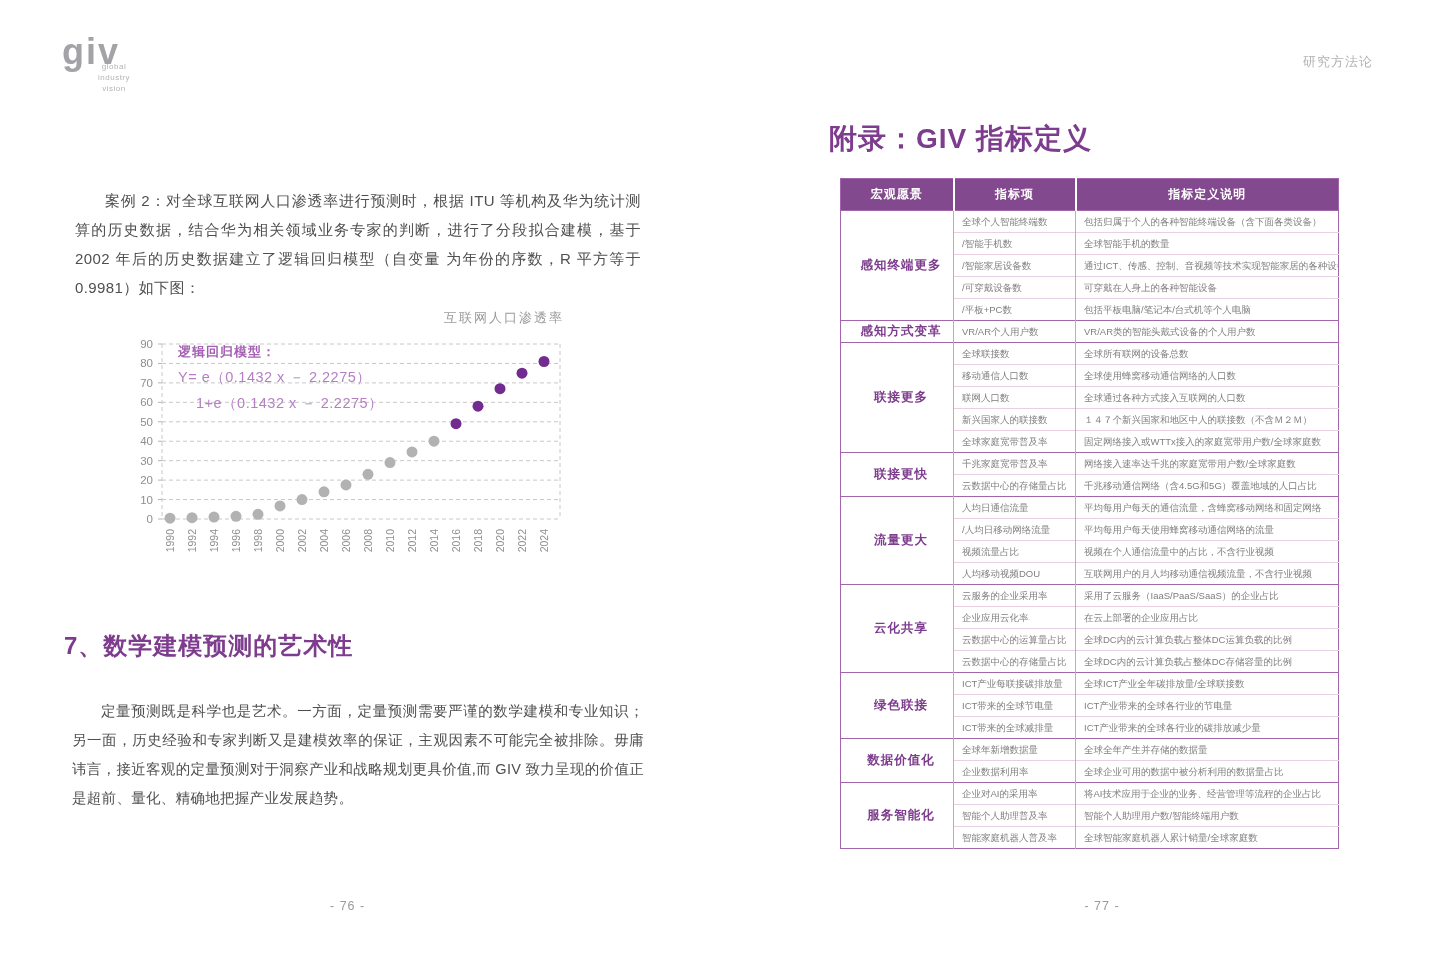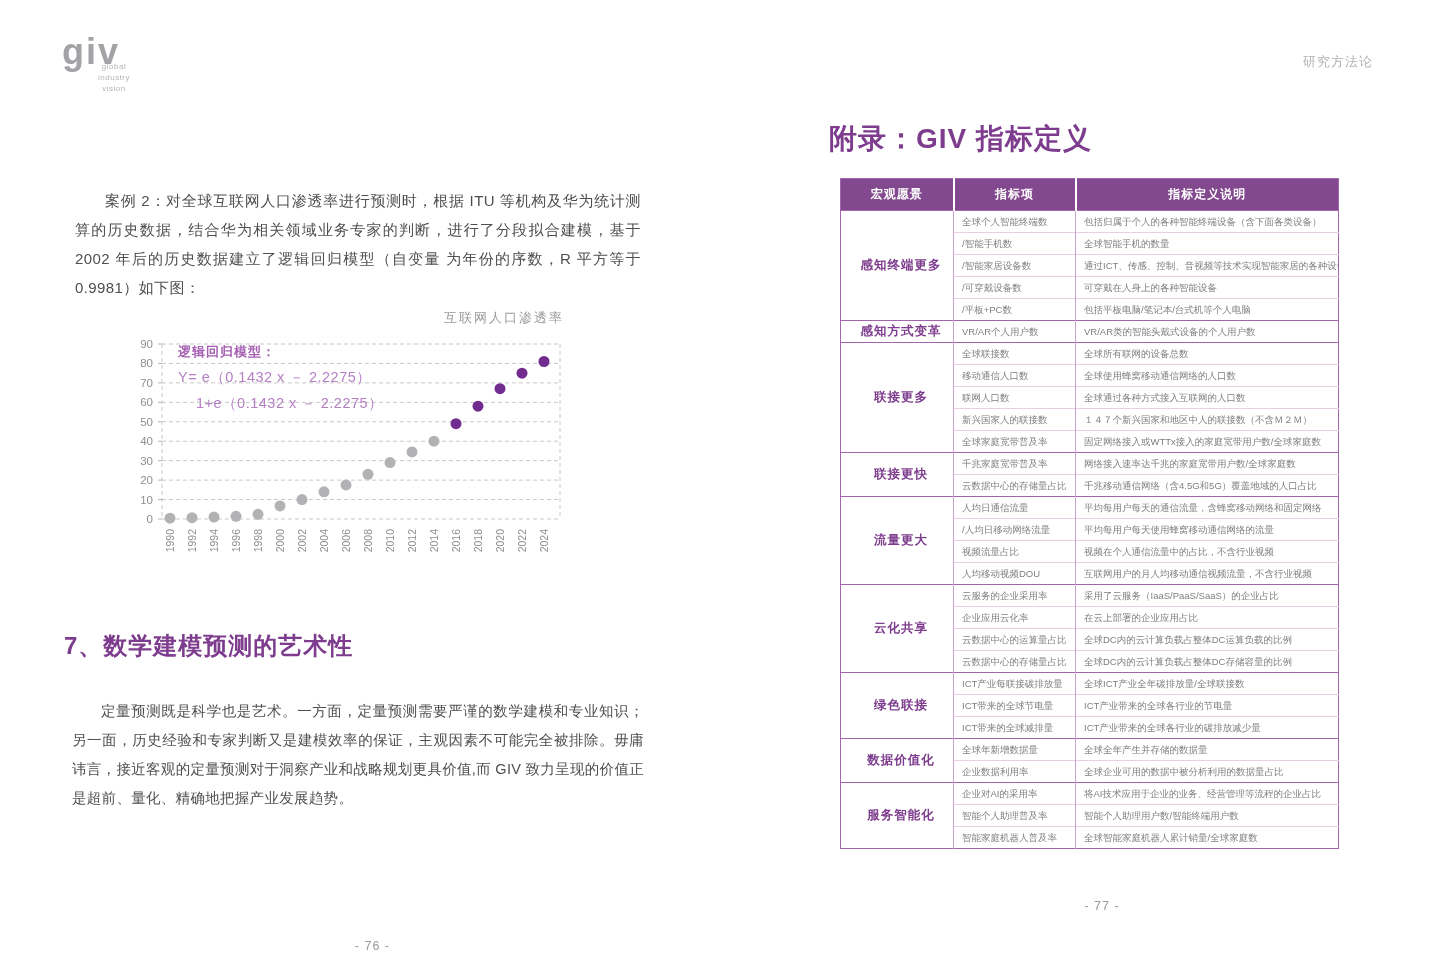--- a/index.html
+++ b/index.html
@@ -17,21 +17,21 @@
               line-height:29px; color:#4f4f4f; text-indent:2em; text-align:justify; letter-spacing:0.4px; }
 
   .chart { position:absolute; left:122px; top:296px; width:475px; height:296px; }
 
   .sec-head { position:absolute; left:64px; top:630px; font-size:24px; font-weight:bold; color:#7d3c8d; letter-spacing:1px; }
 
   .body-par { position:absolute; left:72px; top:697px; width:572px; font-size:14.5px;
               line-height:29px; color:#4f4f4f; text-indent:2em; text-align:justify; letter-spacing:0.3px; }
 
   .footer { position:absolute; top:899px; font-size:12.5px; color:#9a9a9a; letter-spacing:1px; }
-  .fl { left:330px; width:60px; text-align:right;margin-top:40px; }
+  .fl { left:330px; width:60px; text-align:left; }
   .fr { left:1072px; width:60px; text-align:center; }
 
   
   .appendix-title { position:absolute; left:829px; top:120px; font-size:28px; font-weight:bold; color:#7d3c8d; letter-spacing:1px; }
 
   .giv-table { position:absolute; left:840px; top:178px; width:498px; border-collapse:collapse; table-layout:fixed;
                border:1px solid #a264aa; }
   .giv-table thead th { background:#82498e; color:#ffffff; font-size:12px; font-weight:bold; height:32px;
                         border-left:2px solid #ffffff; letter-spacing:1px; }
   .giv-table thead th:first-child { border-left:none; }

